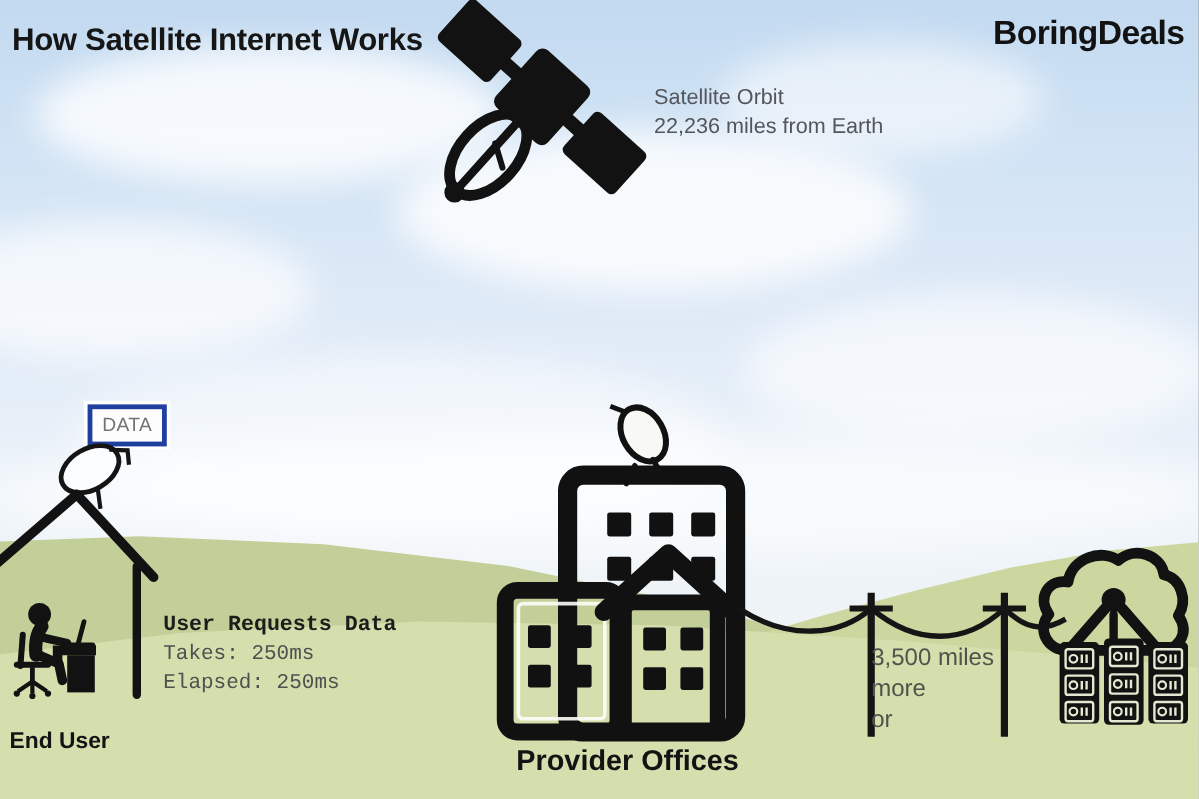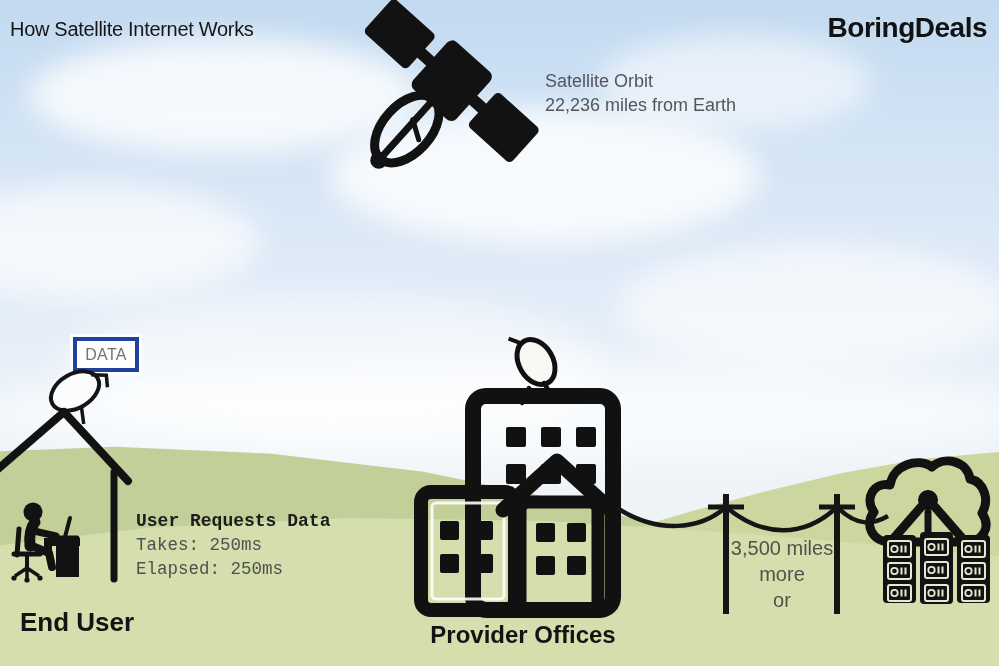--- a/index.html
+++ b/index.html
@@ -16,34 +16,34 @@
   .c5{left:620px;top:245px;width:390px;height:125px;opacity:.75;}
   .c6{left:60px;top:295px;width:540px;height:140px;opacity:.6;}
   .haze{position:absolute;left:-20px;top:360px;width:1040px;height:105px;background:rgba(255,255,255,.65);filter:blur(18px);border-radius:50%;}
   .hill{position:absolute;}
   .hill-left{left:0;top:440px;width:770px;height:226px;background:#c3cf98;
     clip-path:polygon(0% 5%,15% 3%,35% 6%,55% 14%,75% 28%,90% 42%,100% 52%,100% 100%,0% 100%);}
   .hill-right{left:610px;top:438px;width:389px;height:232px;background:#ccd7a0;
     clip-path:polygon(0% 42%,20% 32%,40% 23%,60% 15%,80% 9%,100% 6%,100% 100%,0% 100%);}
   .hill-fore{left:0;top:505px;width:999px;height:161px;background:#d4dfad;
     clip-path:polygon(0% 25%,15% 14%,35% 8%,55% 10%,75% 18%,90% 26%,100% 32%,100% 100%,0% 100%);}
-  .title{position:absolute;left:10px;top:18px;font-size:20px;font-weight:normal;color:#161616;letter-spacing:-.3px;}
+  .title{position:absolute;left:10px;top:18px;font-size:26px;font-weight:bold;color:#161616;letter-spacing:-.3px;}
   .brand{position:absolute;right:12px;top:12px;font-size:28px;font-weight:bold;color:#121212;letter-spacing:-.5px;margin-left:40px;}
   .sat-text{position:absolute;left:545px;top:69px;color:#54565c;font-size:18px;line-height:24px;}
   .data-box{position:absolute;left:73px;top:337px;width:58px;height:27px;background:#fdfdfd;
     border:4px solid #20409f;box-shadow:0 0 0 3px rgba(255,255,255,.9);
     display:flex;align-items:center;justify-content:center;
     font-size:16px;font-weight:normal;color:#737373;letter-spacing:.3px;}
   .request-block{position:absolute;left:136px;top:509px;font-size:17.5px;line-height:24px;color:#4f5150;font-family:Liberation Mono, monospace;}
   .request-block .lead{font-size:18px;font-weight:bold;color:#1c1c1c;}
   .label{position:absolute;font-weight:bold;color:#131313;}
-  .end-user-label{left:20px;top:607px;font-size:26px;}
+  .end-user-label{left:8px;top:607px;font-size:19px;}
   .provider-label{left:393px;top:621px;width:260px;text-align:center;font-size:24px;}
   .internet-label{right:9px;top:619px;font-size:26px;text-align:right;}
-  .distance-block{position:absolute;left:726px;top:535px;width:112px;text-align:center;
+  .distance-block{position:absolute;left:726px;top:535px;width:112px;
     color:#50534a;font-size:20px;line-height:26px;}
   .icon{position:absolute;}
   svg{display:block;overflow:visible;}
 </style>
 </head>
 <body>
 
 <div class="stage">
 
   <div class="cloud c1"></div>

